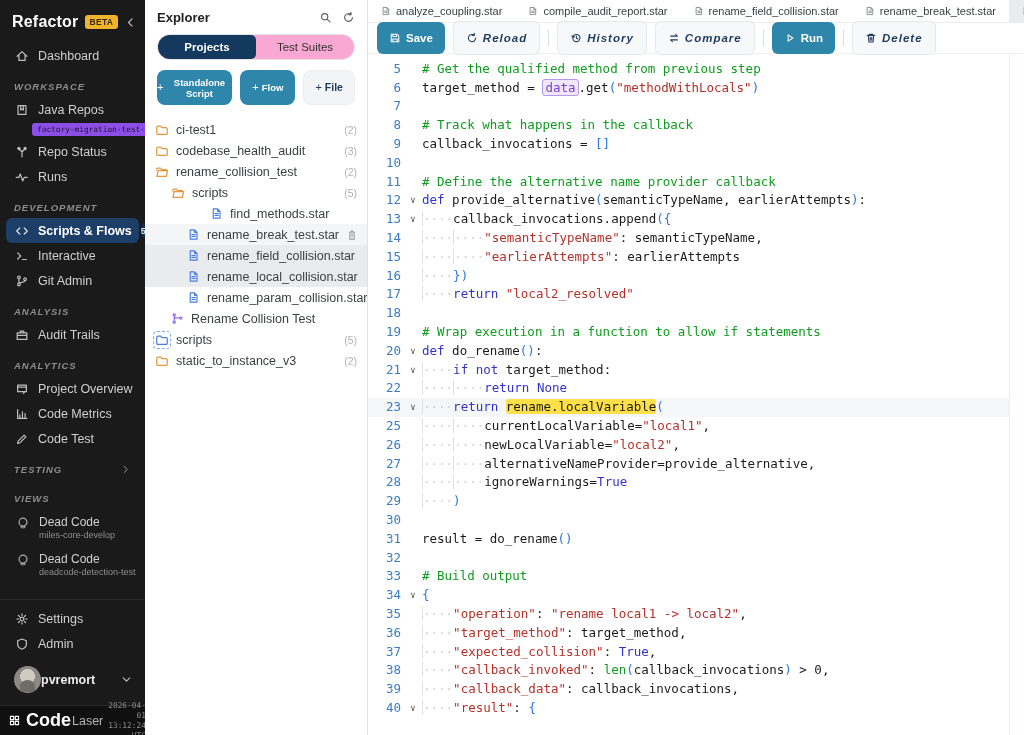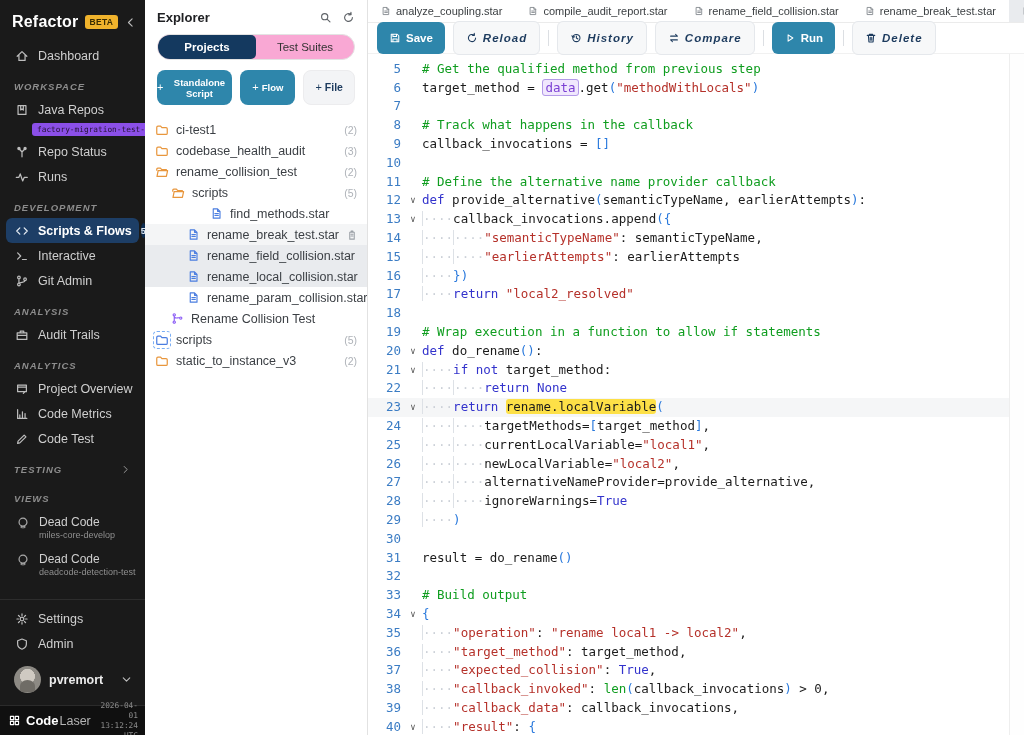--- a/index.html
+++ b/index.html
@@ -28,31 +28,31 @@
   .cbadge { margin-left:auto; background:#0e2c50; color:#dfe8f2; width:15px; height:15px;
     border-radius:50%; font-size:9px; display:flex; align-items:center; justify-content:center; }
   .pbadge { margin:1px 6px 3px 32px; background:#8b4fe8; color:#241233;
     font-family:"DejaVu Sans Mono", monospace; font-size:7.8px; padding:2px 5px;
     border-radius:3px; display:inline-block; align-self:flex-start; white-space:nowrap; }
   .item2 { display:flex; gap:9px; padding:6px 8px 6px 16px; }
   .item2 .ic { color:#a8a8a8; margin-top:1px; }
   .item2 .t1 { font-size:12px; color:#cfcfcf; }
   .item2 .t2 { font-size:9px; color:#8f8f8f; margin-top:1px; }
   .sdiv { border-top:1px solid #2d2d2d; margin:10px 0 6px; }
-  .user-row { display:flex; align-items:center; gap:8px; padding:10px 12px 12px 14px; }
+  .user-row { display:flex; align-items:center; padding:10px 12px 12px 14px; }
   .avatar { width:27px; height:27px; border-radius:50%; flex-shrink:0;
     background:radial-gradient(circle at 50% 38%, #cfcac2 0 34%, #8d8a84 35% 100%);
     position:relative; overflow:hidden; }
   .avatar::after { content:""; position:absolute; left:6px; top:14px; width:15px; height:12px;
     border-radius:50% 50% 0 0; background:#6f6c66; }
   .uname { font-weight:bold; color:#ececec; font-size:12.5px; }
   .user-row .chev { margin-left:auto; color:#bdbdbd; display:flex; }
   .bottom-bar { height:30px; background:#101010; border-top:1px solid #2b2b2b;
     display:flex; align-items:center; padding:0 7px 0 8px; gap:5px; flex-shrink:0; }
-  .bl-code { color:#fff; font-weight:bold; font-size:13px; }
+  .bl-code { color:#fff; font-weight:bold; font-size:18px; }
   .bl-laser { color:#b5b5b5; font-size:12.5px; margin-left:-4px; }
   .stamp { margin-left:auto; text-align:right; font-family:"DejaVu Sans Mono", monospace;
     font-size:7.8px; line-height:10px; color:#8c8c8c; }
 
   
   .explorer { width:223px; flex-shrink:0; background:#fff; border-right:1px solid #e2e2e2;
     display:flex; flex-direction:column; }
   .exp-head { display:flex; align-items:center; padding:10px 12px 7px; }
   .exp-title { font-weight:bold; font-size:13px; color:#202124; }
   .exp-icons { margin-left:auto; display:flex; gap:10px; color:#5f6368; }
@@ -554,21 +554,20 @@
           <div class="cl"><span class="lnum">14</span><span class="fold"></span><span class="ltx"><span class="tk-w">····</span><span class="tk-w">····</span><span class="tk-s">"semanticTypeName"</span>: semanticTypeName,</span></div>
           <div class="cl"><span class="lnum">15</span><span class="fold"></span><span class="ltx"><span class="tk-w">····</span><span class="tk-w">····</span><span class="tk-s">"earlierAttempts"</span>: earlierAttempts</span></div>
           <div class="cl"><span class="lnum">16</span><span class="fold"></span><span class="ltx"><span class="tk-w">····</span><span class="tk-b">})</span></span></div>
           <div class="cl"><span class="lnum">17</span><span class="fold"></span><span class="ltx"><span class="tk-w">····</span><span class="tk-k">return </span><span class="tk-s">"local2_resolved"</span></span></div>
           <div class="cl"><span class="lnum">18</span><span class="fold"></span><span class="ltx"></span></div>
           <div class="cl"><span class="lnum">19</span><span class="fold"></span><span class="ltx"><span class="tk-c"># Wrap execution in a function to allow if statements</span></span></div>
           <div class="cl"><span class="lnum">20</span><span class="fold">∨</span><span class="ltx"><span class="tk-k">def </span>do_rename<span class="tk-b">()</span>:</span></div>
           <div class="cl"><span class="lnum">21</span><span class="fold">∨</span><span class="ltx"><span class="tk-w">····</span><span class="tk-k">if not </span>target_method:</span></div>
           <div class="cl"><span class="lnum">22</span><span class="fold"></span><span class="ltx"><span class="tk-w">····</span><span class="tk-w">····</span><span class="tk-k">return None</span></span></div>
           <div class="cl cur"><span class="lnum">23</span><span class="fold">∨</span><span class="ltx"><span class="tk-w">····</span><span class="tk-k">return </span><span class="tk-h">rename.localVariable</span><span class="tk-b">(</span></span></div>
-          <div class="cl"><span class="lnum">24</span><span class="fold"></span><span class="ltx"><span class="tk-w">····</span><span class="tk-w">····</span>targetMethods=<span class="tk-b">[</span>target_method<span class="tk-b">]</span>,</span></div>
           <div class="cl"><span class="lnum">25</span><span class="fold"></span><span class="ltx"><span class="tk-w">····</span><span class="tk-w">····</span>currentLocalVariable=<span class="tk-s">"local1"</span>,</span></div>
           <div class="cl"><span class="lnum">26</span><span class="fold"></span><span class="ltx"><span class="tk-w">····</span><span class="tk-w">····</span>newLocalVariable=<span class="tk-s">"local2"</span>,</span></div>
           <div class="cl"><span class="lnum">27</span><span class="fold"></span><span class="ltx"><span class="tk-w">····</span><span class="tk-w">····</span>alternativeNameProvider=provide_alternative,</span></div>
           <div class="cl"><span class="lnum">28</span><span class="fold"></span><span class="ltx"><span class="tk-w">····</span><span class="tk-w">····</span>ignoreWarnings=<span class="tk-k">True</span></span></div>
           <div class="cl"><span class="lnum">29</span><span class="fold"></span><span class="ltx"><span class="tk-w">····</span><span class="tk-b">)</span></span></div>
           <div class="cl"><span class="lnum">30</span><span class="fold"></span><span class="ltx"></span></div>
           <div class="cl"><span class="lnum">31</span><span class="fold"></span><span class="ltx">result = do_rename<span class="tk-b">()</span></span></div>
           <div class="cl"><span class="lnum">32</span><span class="fold"></span><span class="ltx"></span></div>
           <div class="cl"><span class="lnum">33</span><span class="fold"></span><span class="ltx"><span class="tk-c"># Build output</span></span></div>
           <div class="cl"><span class="lnum">34</span><span class="fold">∨</span><span class="ltx"><span class="tk-b">{</span></span></div>

